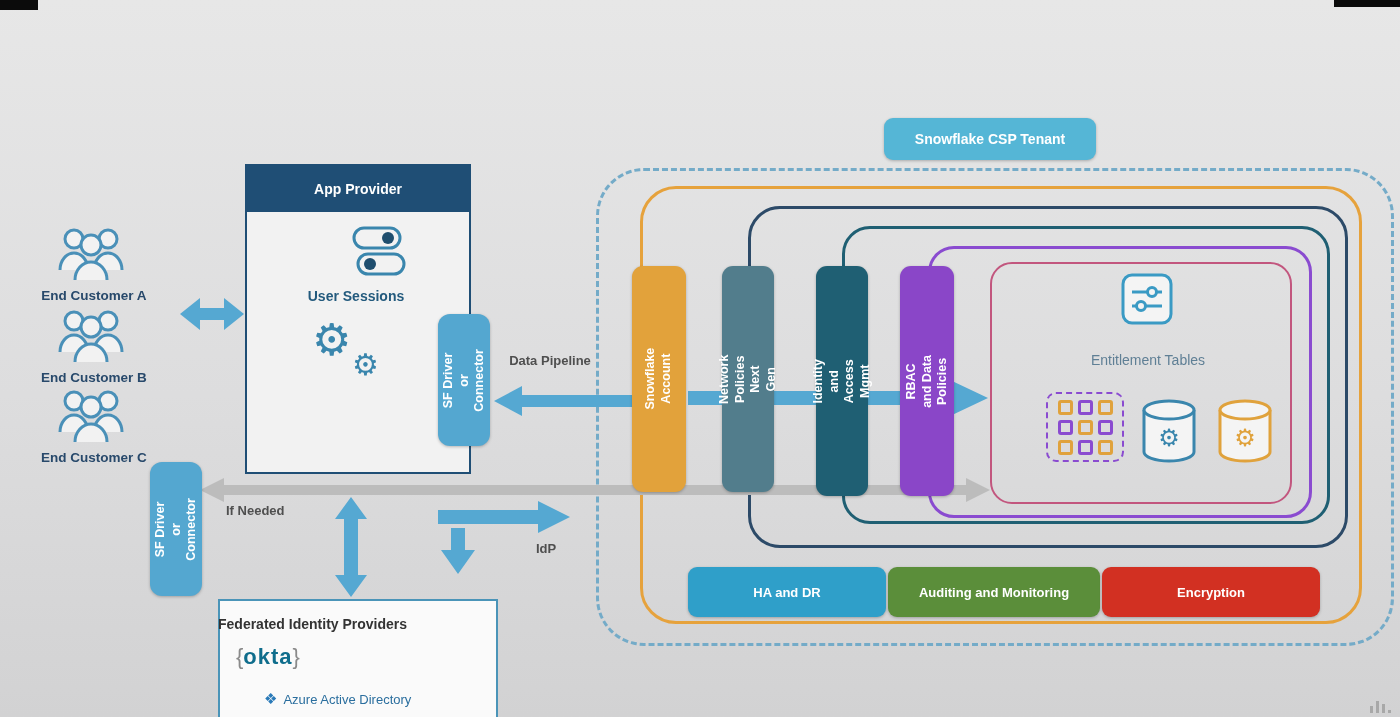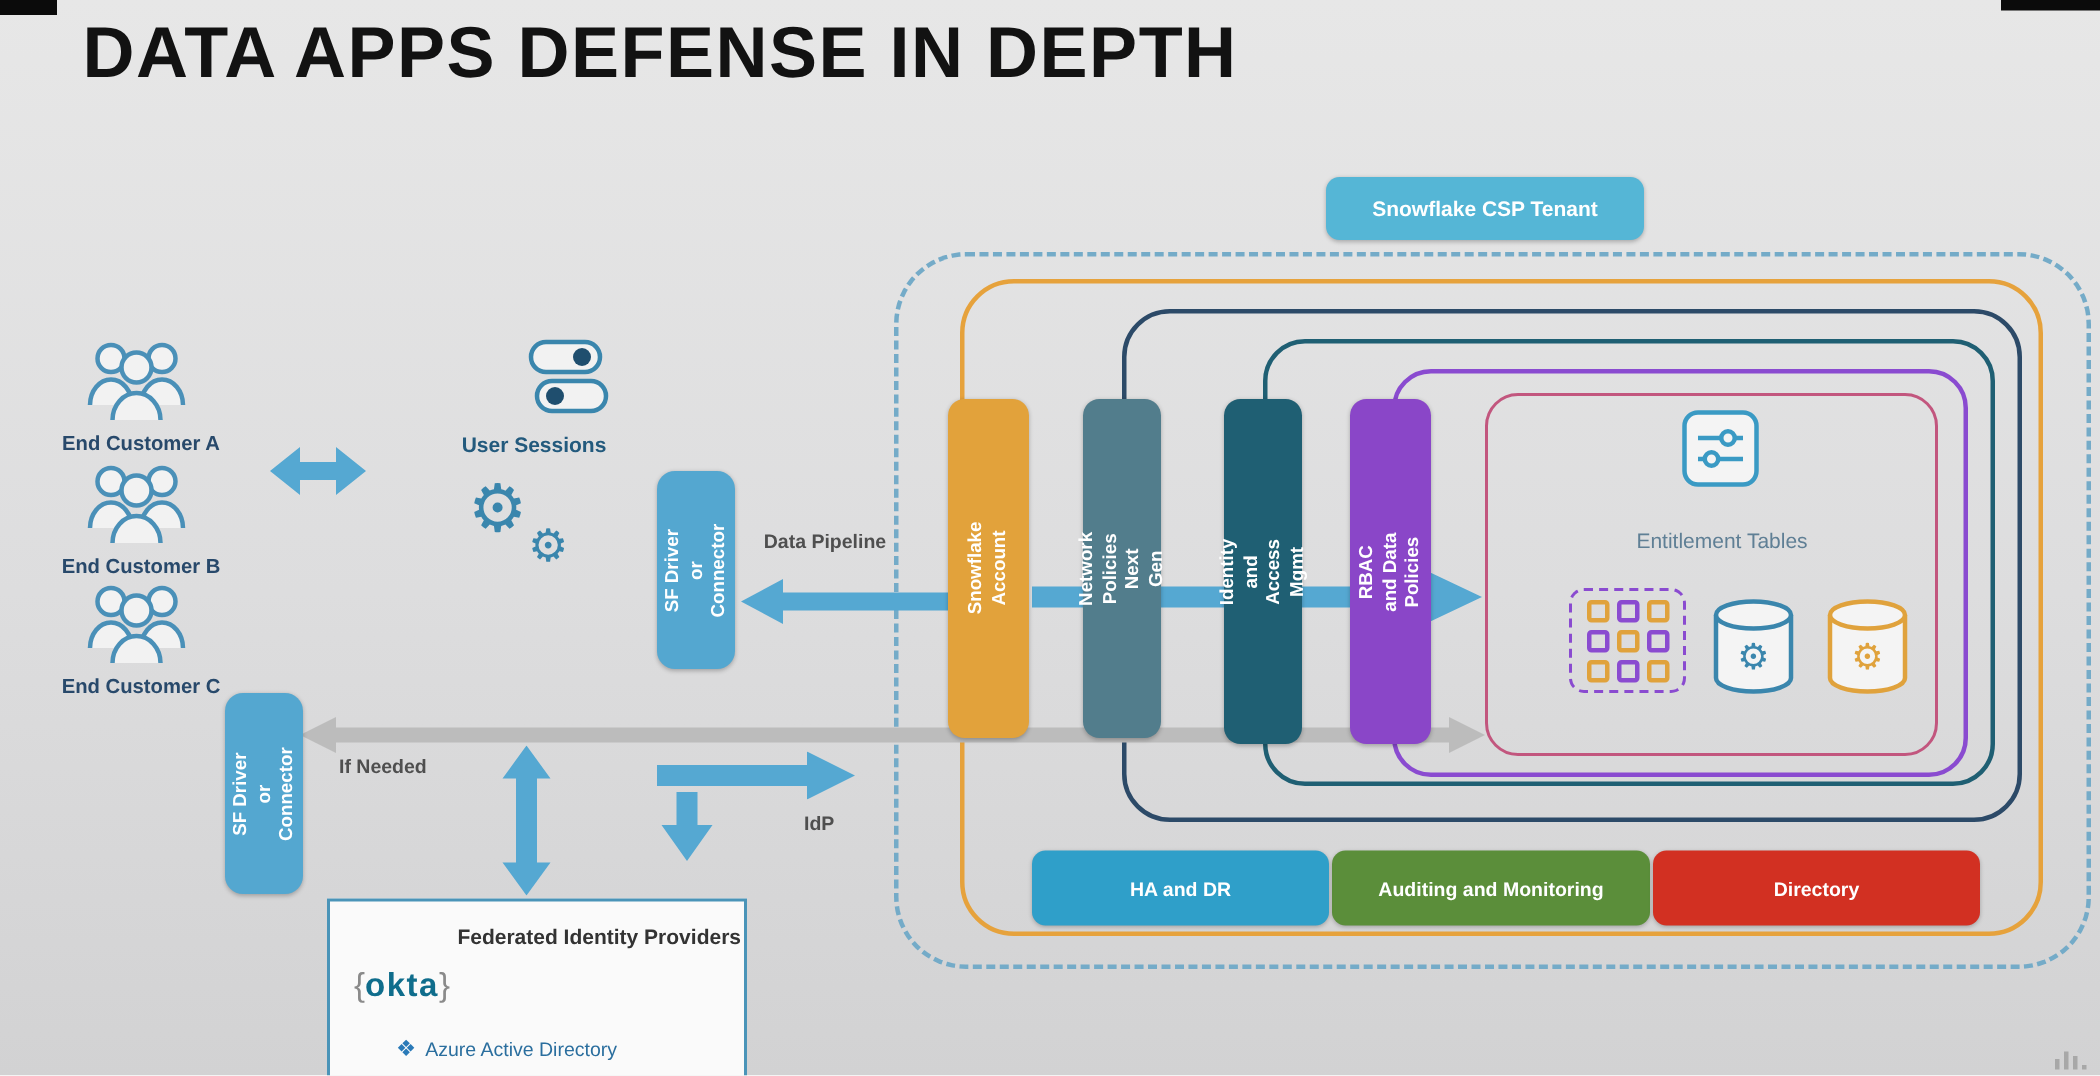--- a/index.html
+++ b/index.html
@@ -26,21 +26,20 @@
   .wm{position:absolute;opacity:.75;}
 </style>
 </head>
 <body>
 
 <div class="stage">
 
   <div class="strip" style="left:0;top:0;width:38px;height:10px;"></div>
   <div class="strip" style="left:1334px;top:0;width:66px;height:7px;"></div>
 
-  <div class="title">DATA APPS DEFENSE IN DEPTH</div>
 
 
   <svg class="abs" style="left:48px;top:224px;" width="92" height="60" viewBox="0 0 92 60">
     <g fill="#f2f2f2" stroke="#4a90b8" stroke-width="3">
       <circle cx="26" cy="15" r="9"></circle>
         <path d="M12 46 a14 17 0 0 1 28 0"></path>
       <circle cx="60" cy="15" r="9"></circle>
         <path d="M46 46 a14 17 0 0 1 28 0"></path>
       <circle cx="43" cy="21" r="10"></circle>
         <path d="M27 56 a16 18 0 0 1 32 0"></path>
@@ -65,37 +64,40 @@
       <circle cx="26" cy="15" r="9"></circle>
         <path d="M12 46 a14 17 0 0 1 28 0"></path>
       <circle cx="60" cy="15" r="9"></circle>
         <path d="M46 46 a14 17 0 0 1 28 0"></path>
       <circle cx="43" cy="21" r="10"></circle>
         <path d="M27 56 a16 18 0 0 1 32 0"></path>
     </g>
   </svg>
   <div class="lbl" style="left:8px;top:450px;width:172px;">End Customer C</div>
 
+  <div class="box" style="left:245px;top:164px;width:222px;height:306px;border:2px solid #1f4e75;">
+    <div class="box-header" style="height: 46px; background: rgb(31, 78, 117);">App Provider</div>
+  </div>
 
   <svg class="abs" style="left:352px;top:226px;" width="50" height="24" viewBox="0 0 50 24">
     <rect x="2" y="2" width="46" height="20" rx="10" fill="#f2f2f2" stroke="#3a86ad" stroke-width="3"></rect>
     <circle cx="36" cy="12" r="6" fill="#1f4e6e"></circle>
   </svg>
   <svg class="abs" style="left:356px;top:252px;" width="50" height="24" viewBox="0 0 50 24">
     <rect x="2" y="2" width="46" height="20" rx="10" fill="#f2f2f2" stroke="#3a86ad" stroke-width="3"></rect>
     <circle cx="14" cy="12" r="6" fill="#1f4e6e"></circle>
   </svg>
 
   <div class="lbl" style="left:245px;top:288px;width:222px;color:#235a7d;font-size:14px;">User Sessions</div>
 
   <span class="gear" style="left:312px;top:318px;font-size:44px;">⚙</span>
   <span class="gear" style="left:352px;top:350px;font-size:30px;">⚙</span>
 
   <div class="box" style="left:218px;top:599px;width:276px;height:118px;border:2px solid #4a94b8;background:#fafafa;"></div>
-  <div class="abs" style="left:218px;top:616px;width:276px;text-align:right;font-weight:bold;font-size:14px;color:#333;">Federated Identity Providers</div>
+  <div class="abs" style="left:218px;top:616px;width:276px;text-align:left;font-weight:bold;font-size:14px;color:#333;">Federated Identity Providers</div>
   <div class="abs" style="left:236px;top:644px;font-size:22px;color:#8a8a8a;">
     <span>{</span><span style="color:#0f6d8c;font-weight:bold;letter-spacing:1px;">okta</span><span>}</span>
   </div>
   <div class="abs" style="left:264px;top:690px;font-size:13px;color:#2a6e9e;display:flex;align-items:center;gap:6px;">
     <span style="font-size:15px;color:#2a7ab8;">❖</span>
     <span>Azure Active Directory</span>
   </div>
 
   <div class="ring" style="left:596px;top:168px;width:792px;height:472px;border:3px dashed #74abc8;border-radius:48px;"></div>
 
@@ -150,21 +152,21 @@
 
   <div class="sfdrv" style="left:438px;top:314px;width:52px;height:132px;">
     <span class="vtext" style="width:120px;">SF Driver or Connector</span>
   </div>
   <div class="sfdrv" style="left:150px;top:462px;width:52px;height:134px;">
     <span class="vtext" style="width:120px;">SF Driver or Connector</span>
   </div>
 
   <div class="fbtn" style="left: 888px; top: 567px; width: 212px; height: 50px; background: rgb(91, 142, 58);">Auditing and Monitoring</div>
   <div class="fbtn" style="left: 688px; top: 567px; width: 198px; height: 50px; background: rgb(47, 159, 201);">HA and DR</div>
-  <div class="fbtn" style="left: 1102px; top: 567px; width: 218px; height: 50px; background: rgb(210, 48, 34);">Directory</div>
+  <div class="fbtn" style="left: 1102px; top: 567px; width: 218px; height: 50px; background: rgb(210, 48, 34);">Encryption</div>
 
   <svg class="abs" style="left:1120px;top:272px;" width="54" height="54" viewBox="0 0 54 54">
     <rect x="3" y="3" width="48" height="48" rx="9" fill="#f4f4f4" stroke="#3a9ac4" stroke-width="3"></rect>
     <line x1="12" y1="20" x2="42" y2="20" stroke="#3a9ac4" stroke-width="3"></line>
     <circle cx="32" cy="20" r="4.5" fill="#f4f4f4" stroke="#3a9ac4" stroke-width="3"></circle>
     <line x1="12" y1="34" x2="42" y2="34" stroke="#3a9ac4" stroke-width="3"></line>
     <circle cx="21" cy="34" r="4.5" fill="#f4f4f4" stroke="#3a9ac4" stroke-width="3"></circle>
   </svg>
   <div class="abs" style="left:1073px;top:352px;width:150px;text-align:center;color:#5f7f95;font-size:14px;">Entitlement Tables</div>
 

